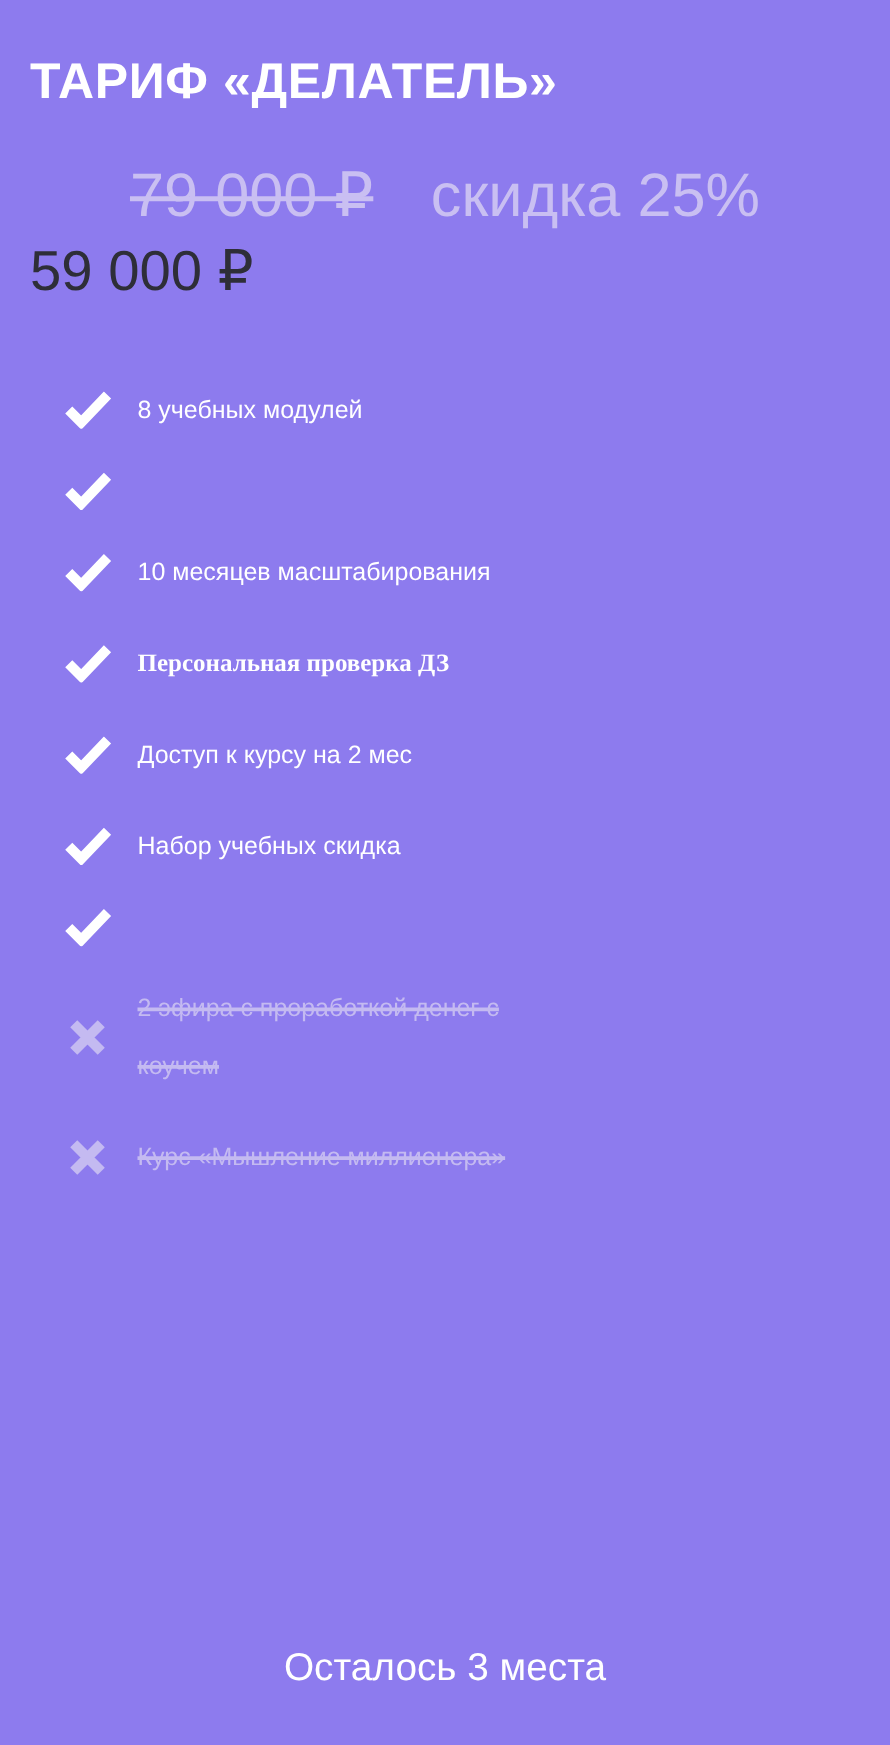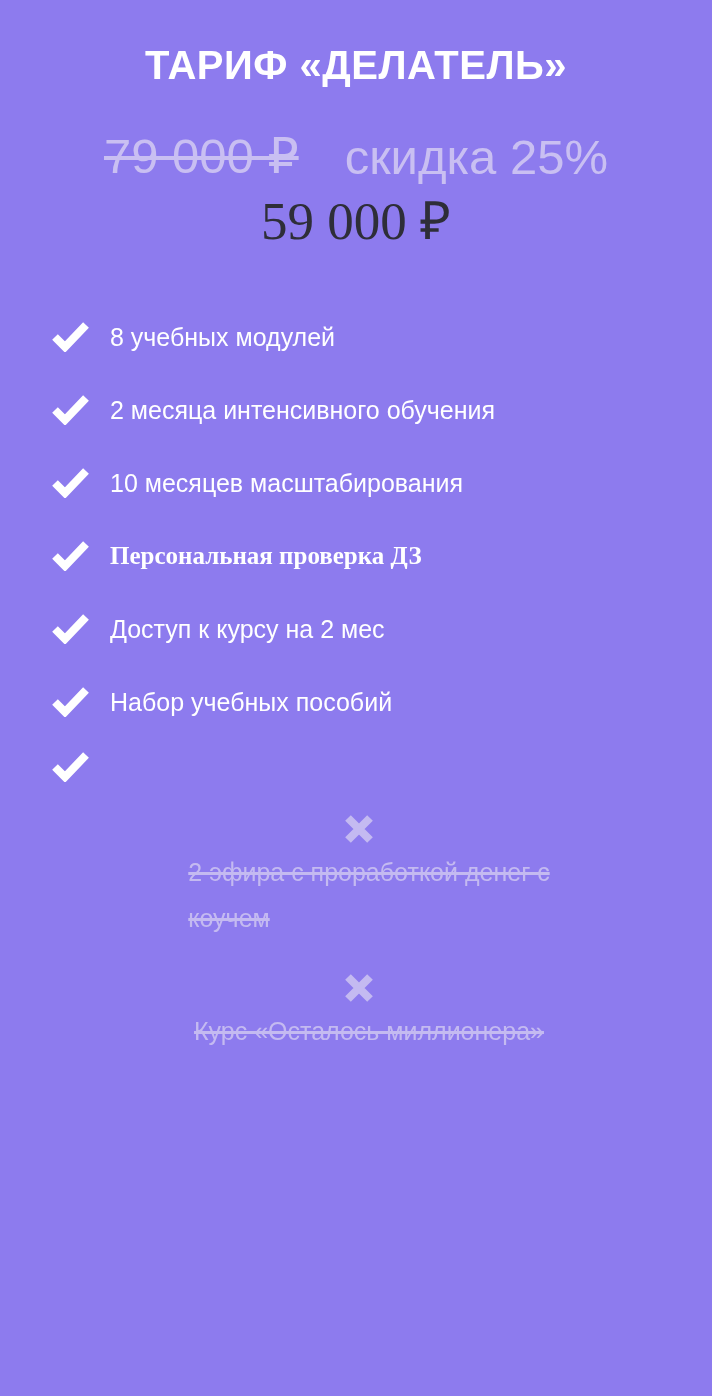--- a/index.html
+++ b/index.html
@@ -13,21 +13,21 @@
     height: 1396px;
     box-sizing: border-box;
     background: #8d7bee;
     font-family: "Liberation Sans", "DejaVu Sans", sans-serif;
     display: flex;
     flex-direction: column;
     padding: 42px 24px 30px 24px;
     overflow: hidden;
   }
   .title {
-    text-align: center;
+    text-align: left;
     color: #ffffff;
     font-size: 40px;
     font-weight: 800;
     letter-spacing: 0.5px;
     line-height: 1.15;
     margin: 0 0 40px 0;
   }
   .price-row {
     display: flex;
     justify-content: center;
@@ -42,59 +42,56 @@
     text-decoration: line-through;
     text-decoration-thickness: 4px;
   }
   .discount {
     color: #c9bff2;
     font-size: 49px;
     font-weight: 400;
     margin-left: 20px;
   }
   .new-price {
-    text-align: center;
     color: #2e2e38;
-    font-size: 53px;
+    font-size: 45px;
     font-weight: 500;
     line-height: 1.15;
     margin: 0;
-    font-family: Liberation Serif, serif;
   }
   .features {
     list-style: none;
     margin: 62px 0 0 0;
     padding: 0 0 0 26px;
   }
   .feature {
     display: flex;
     align-items: center;
     margin-bottom: 27px;
     color: #ffffff;
-    font-size: 25px;
+    font-size: 20px;
     font-weight: 400;
     line-height: 46px;
   }
   .feature .icon {
     flex: 0 0 40px;
     margin-right: 20px;
     display: flex;
     align-items: center;
     justify-content: center;
   }
   .feature .label {
     white-space: pre-line;
   }
   .feature.bold .label {
     font-weight: 700;
     font-family: Liberation Serif, serif;
   }
   .feature.excluded {
     color: #c4baf1;
-    flex-direction: column;
   }
   .feature.excluded .label {
     text-decoration: line-through;
     text-decoration-thickness: 3px;
   }
   .footer-note {
     margin-top: auto;
     text-align: center;
     color: #ffffff;
     font-size: 31px;
@@ -126,21 +123,20 @@
         </span>
         <span class="label">8 учебных модулей</span>
       </li>
 
       <li class="feature">
         <span class="icon">
           <svg width="37" height="30" viewBox="0 0 37 30" aria-hidden="true">
             <path d="M3 15 L13 25 L34 3" fill="none" stroke="#ffffff" stroke-width="8" stroke-linecap="butt" stroke-linejoin="miter"></path>
           </svg>
         </span>
-        <span class="label">2 месяца интенсивного обучения</span>
       </li>
 
       <li class="feature">
         <span class="icon">
           <svg width="37" height="30" viewBox="0 0 37 30" aria-hidden="true">
             <path d="M3 15 L13 25 L34 3" fill="none" stroke="#ffffff" stroke-width="8" stroke-linecap="butt" stroke-linejoin="miter"></path>
           </svg>
         </span>
         <span class="label">10 месяцев масштабирования</span>
       </li>
@@ -164,21 +160,21 @@
         </span>
         <span class="label">Доступ к курсу на 2 мес</span>
       </li>
 
       <li class="feature">
         <span class="icon">
           <svg width="37" height="30" viewBox="0 0 37 30" aria-hidden="true">
             <path d="M3 15 L13 25 L34 3" fill="none" stroke="#ffffff" stroke-width="8" stroke-linecap="butt" stroke-linejoin="miter"></path>
           </svg>
         </span>
-        <span class="label">Набор учебных пособий</span>
+        <span class="label">Набор учебных скидка</span>
       </li>
 
       <li class="feature bold">
         <span class="icon">
           <svg width="37" height="30" viewBox="0 0 37 30" aria-hidden="true">
             <path d="M3 15 L13 25 L34 3" fill="none" stroke="#ffffff" stroke-width="8" stroke-linecap="butt" stroke-linejoin="miter"></path>
           </svg>
         </span>
       </li>
 
@@ -191,18 +187,19 @@
         <span class="label">2 эфира с проработкой денег с
 коучем</span>
       </li>
 
       <li class="feature excluded">
         <span class="icon">
           <svg width="30" height="30" viewBox="0 0 30 30" aria-hidden="true">
             <path d="M4 4 L26 26 M26 4 L4 26" fill="none" stroke="#c4baf1" stroke-width="8" stroke-linecap="butt"></path>
           </svg>
         </span>
-        <span class="label">Курс «Осталось миллионера»</span>
+        <span class="label">Курс «Мышление миллионера»</span>
       </li>
     </ul>
 
+  <div class="footer-note">Осталось 3 места</div>
 
 </div>
 
 </body></html>

